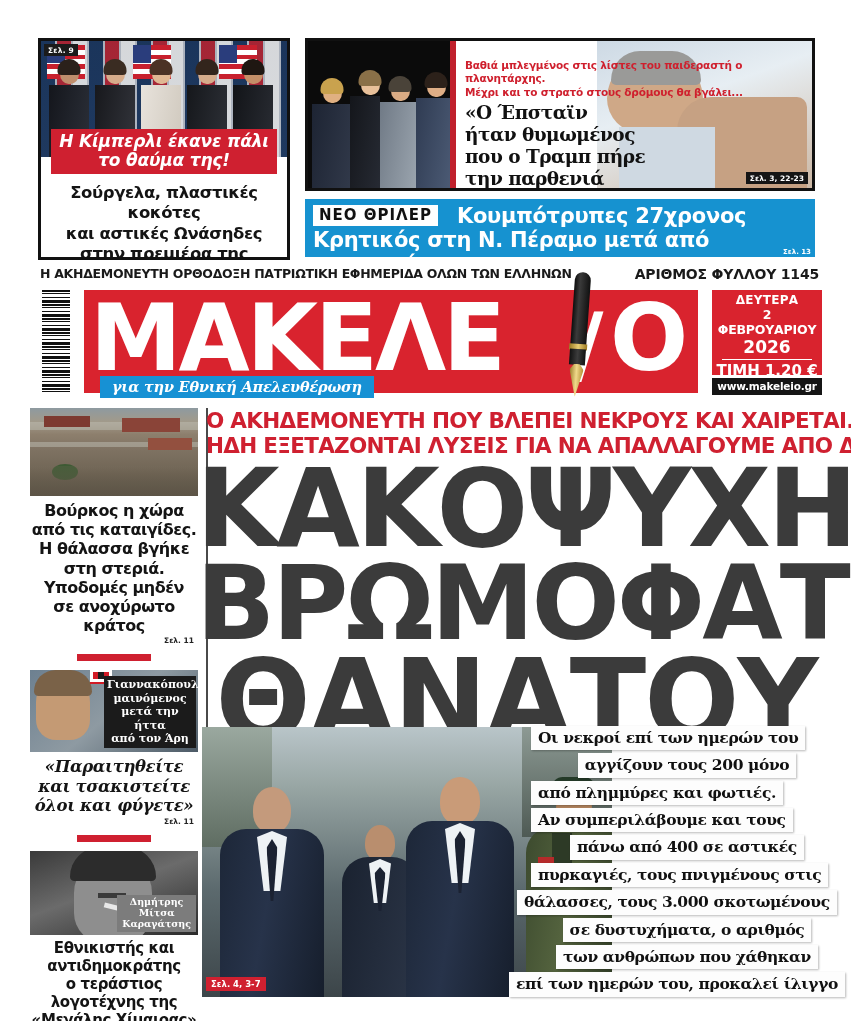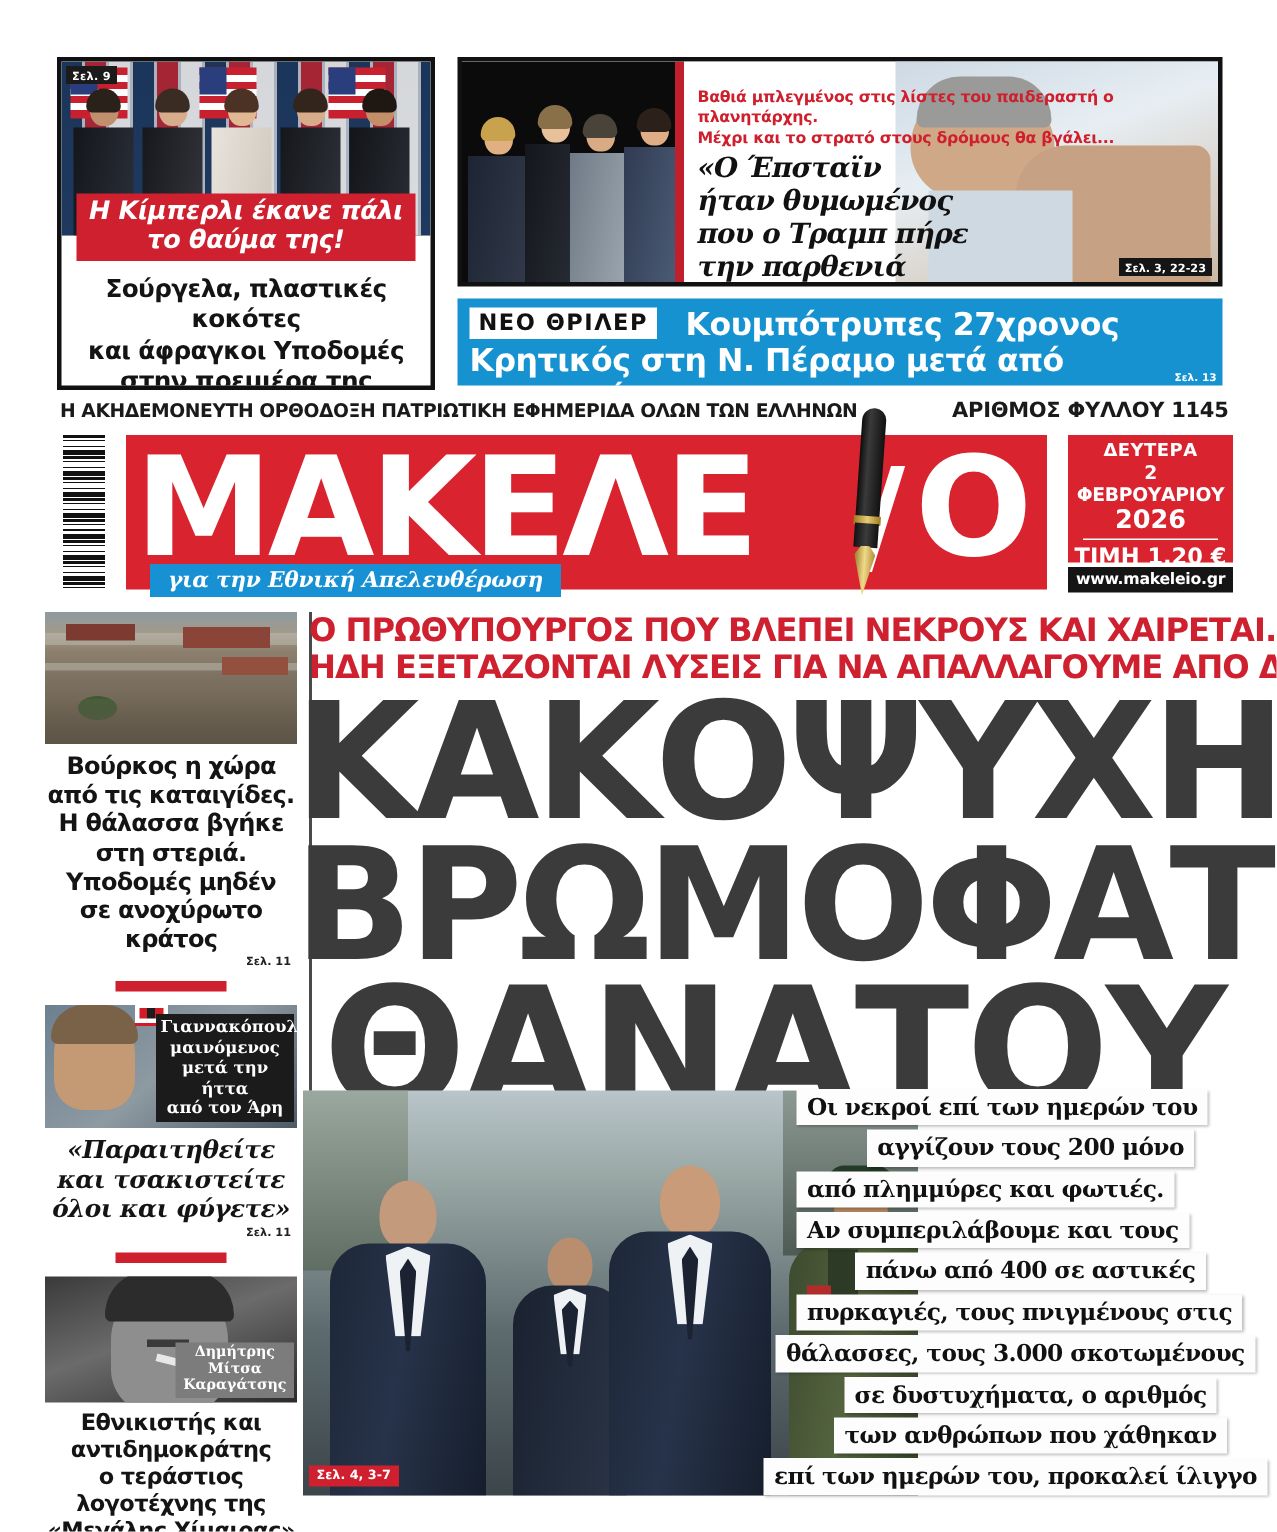--- a/index.html
+++ b/index.html
@@ -158,21 +158,20 @@
     font-size: 10.5px;
     line-height: 1.28;
     padding: 18px 8px 0 9px;
     letter-spacing: -0.2px;
     font-family: "DejaVu Sans", sans-serif;
   }
   .tr-quote {
     position: relative; z-index: 3;
     color: #111;
     font-weight: bold;
-    font-style: italic;
     font-size: 18.5px;
     line-height: 1.18;
     padding: 3px 8px 0 9px;
     letter-spacing: -0.5px;
     font-family: "DejaVu Serif", serif;
     max-width: 210px;
   }
   .tr-pageref {
     position: absolute; right: 4px; bottom: 4px;
     background: #151515; color: #fff;
@@ -643,21 +642,21 @@
             </div>
           <div class="body" style="background:linear-gradient(100deg,#121418,#2a2d34)"></div>
         </div>
       </div>
       <div class="teaser-left-kicker">
         <div>Η Κίμπερλι έκανε πάλι</div>
         <div>το θαύμα της!</div>
       </div>
       <div class="teaser-left-body">
         <div>Σούργελα, πλαστικές κοκότες</div>
-        <div>και άφραγκοι Υποδομές</div>
+        <div>και αστικές Ωνάσηδες</div>
         <div>στην πρεμιέρα της ταινίας</div>
 
       </div>
     </div>
 
     <div class="teaser-right">
       <div class="tr-photo-left">
         <div class="person" style="left:4px;bottom:0">
           <div class="head" style="background:#e0b082">
               <span class="hair" style="background:#c9a24e"></span>
@@ -811,21 +810,21 @@
         <div>«Μεγάλης Χίμαιρας»</div>
       </div>
 
     </div>
   </div>
 
   <div class="col-divider"></div>
 
   <div class="main">
     <div class="main-kicker">
-      <span class="l2">Ο ΠΡΩΘΥΠΟΥΡΓΟΣ ΠΟΥ ΒΛΕΠΕΙ ΝΕΚΡΟΥΣ ΚΑΙ ΧΑΙΡΕΤΑΙ.</span>
+      <span class="l2">Ο ΑΚΗΔΕΜΟΝΕΥΤΗ ΠΟΥ ΒΛΕΠΕΙ ΝΕΚΡΟΥΣ ΚΑΙ ΧΑΙΡΕΤΑΙ.</span>
       <span class="l2">ΗΔΗ ΕΞΕΤΑΖΟΝΤΑΙ ΛΥΣΕΙΣ ΓΙΑ ΝΑ ΑΠΑΛΛΑΓΟΥΜΕ ΑΠΟ ΔΑΥΤΟΝ</span>
     </div>
     <div class="mega">ΚΑΚΟΨΥΧΗ</div>
     <div class="mega w2">ΒΡΩΜΟΦΑΤΣΑ</div>
     <div class="mega w3">ΘΑΝΑΤΟΥ</div>
   </div>
 
   <div class="bottom-photo">
     <div class="bp-crowd"></div>
     <div style="position:absolute;left:0;top:0;width:70px;height:120px;background:linear-gradient(180deg,#9aa89f,#5f6d62)"></div>

